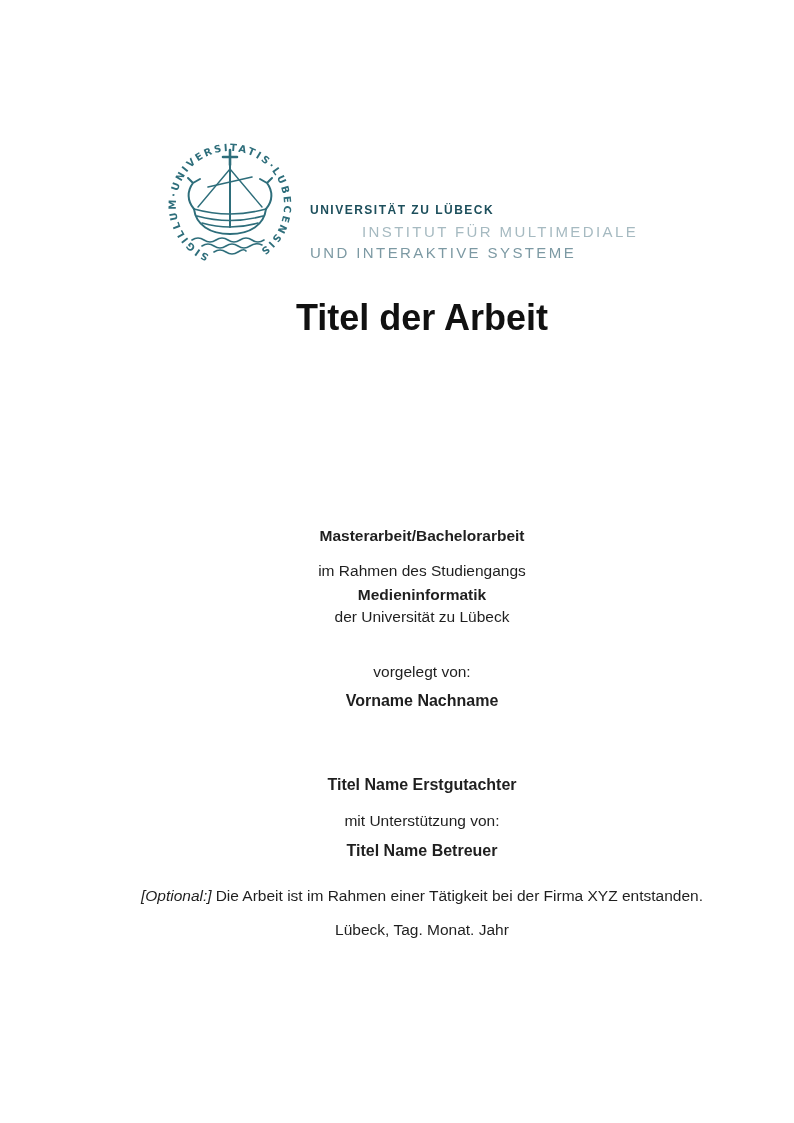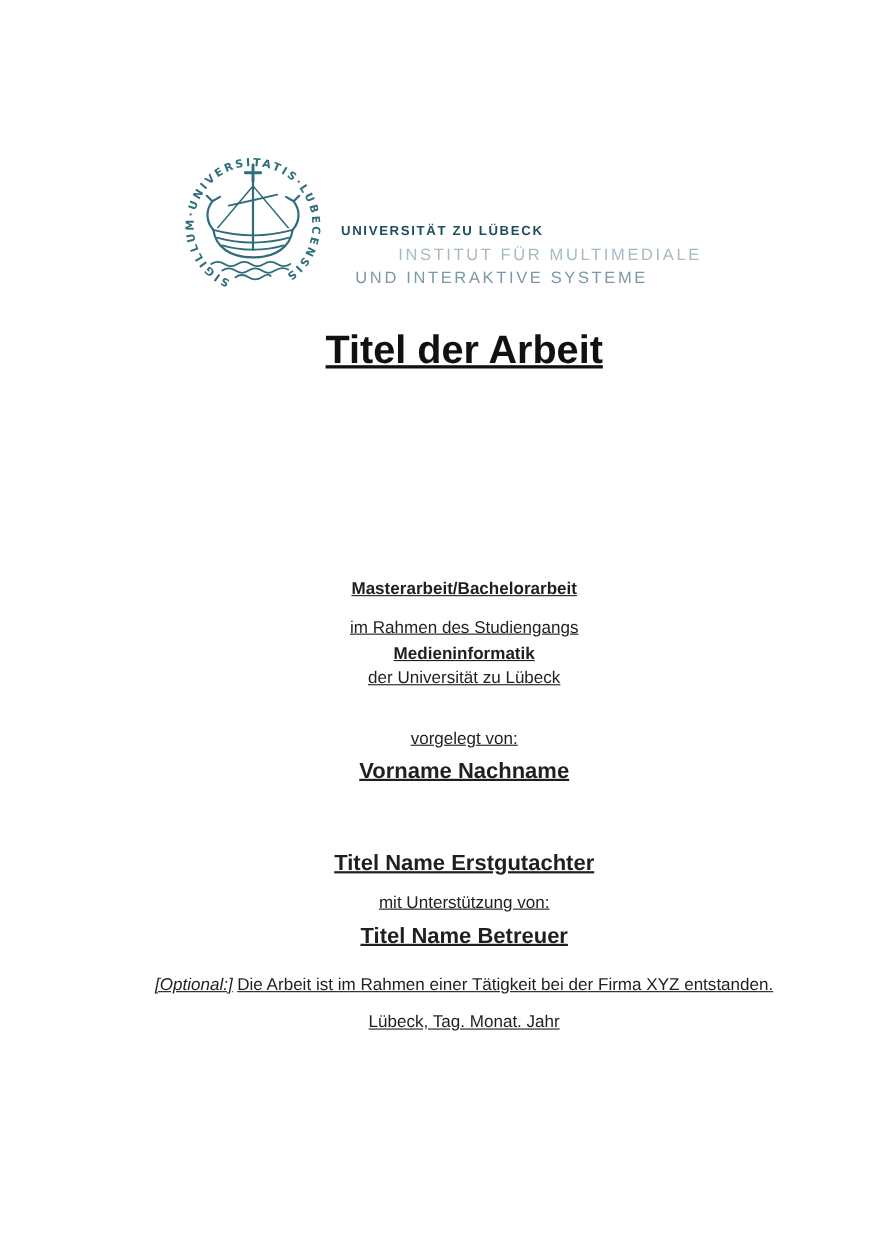--- a/index.html
+++ b/index.html
@@ -53,36 +53,34 @@
   .logo-line2 {
     font-size: 15px;
     letter-spacing: 2.4px;
     color: var(--brand-light);
     margin-left: 52px;
   }
   .logo-line3 {
     font-size: 15px;
     letter-spacing: 2.4px;
     color: var(--brand-mid);
-    margin-left: 13px;
   }
   
   .cline {
     position: absolute;
     left: 50px;
     right: 0;
     text-align: center;
     white-space: nowrap;
-    text-decoration: underline;
   }
   .title       { top: 297px; font-size: 36px; font-weight: bold; color: #111; }
   .subtitle    { top: 353px; font-size: 32px; font-weight: 400; color: #222; }
   .small       { font-size: 15.5px; line-height: 19px; }
   .small-bold  { font-size: 15.5px; line-height: 19px; font-weight: bold; }
-  .name        { font-size: 20px; line-height: 24px; font-weight: bold; }
+  .name        { font-size: 16px; line-height: 24px; font-weight: bold; }
   .thesis-type      { top: 526px; }
   .program-intro    { top: 561px; }
   .program          { top: 585px; }
   .university       { top: 607px; text-align: center; }
   .submitted-label  { top: 662px; }
   .author           { top: 689px; }
   .supervised-label { top: 745px; }
   .first-examiner   { top: 773px; }
   .support-label    { top: 811px; }
   .advisor          { top: 839px; }

